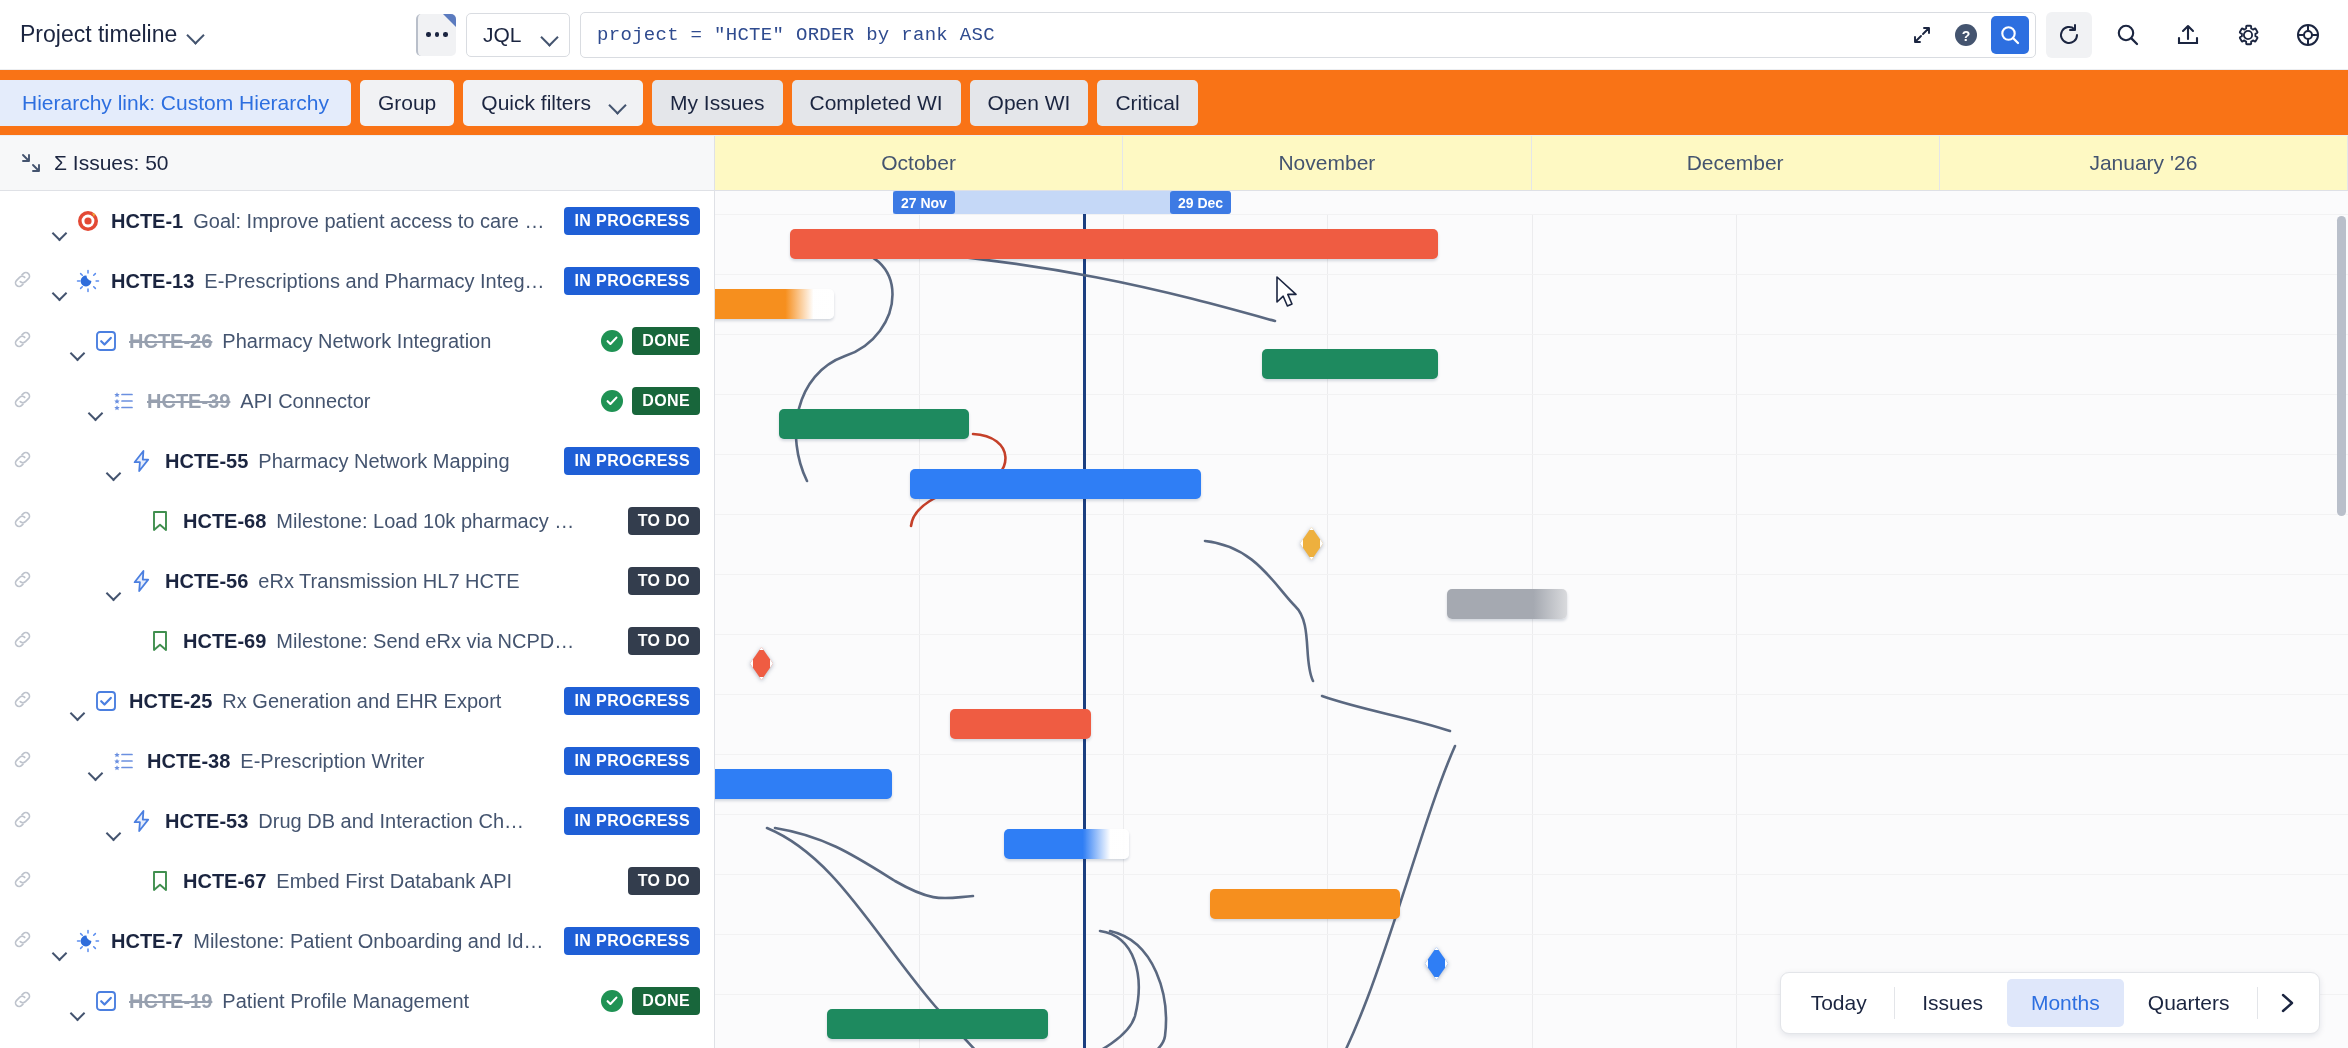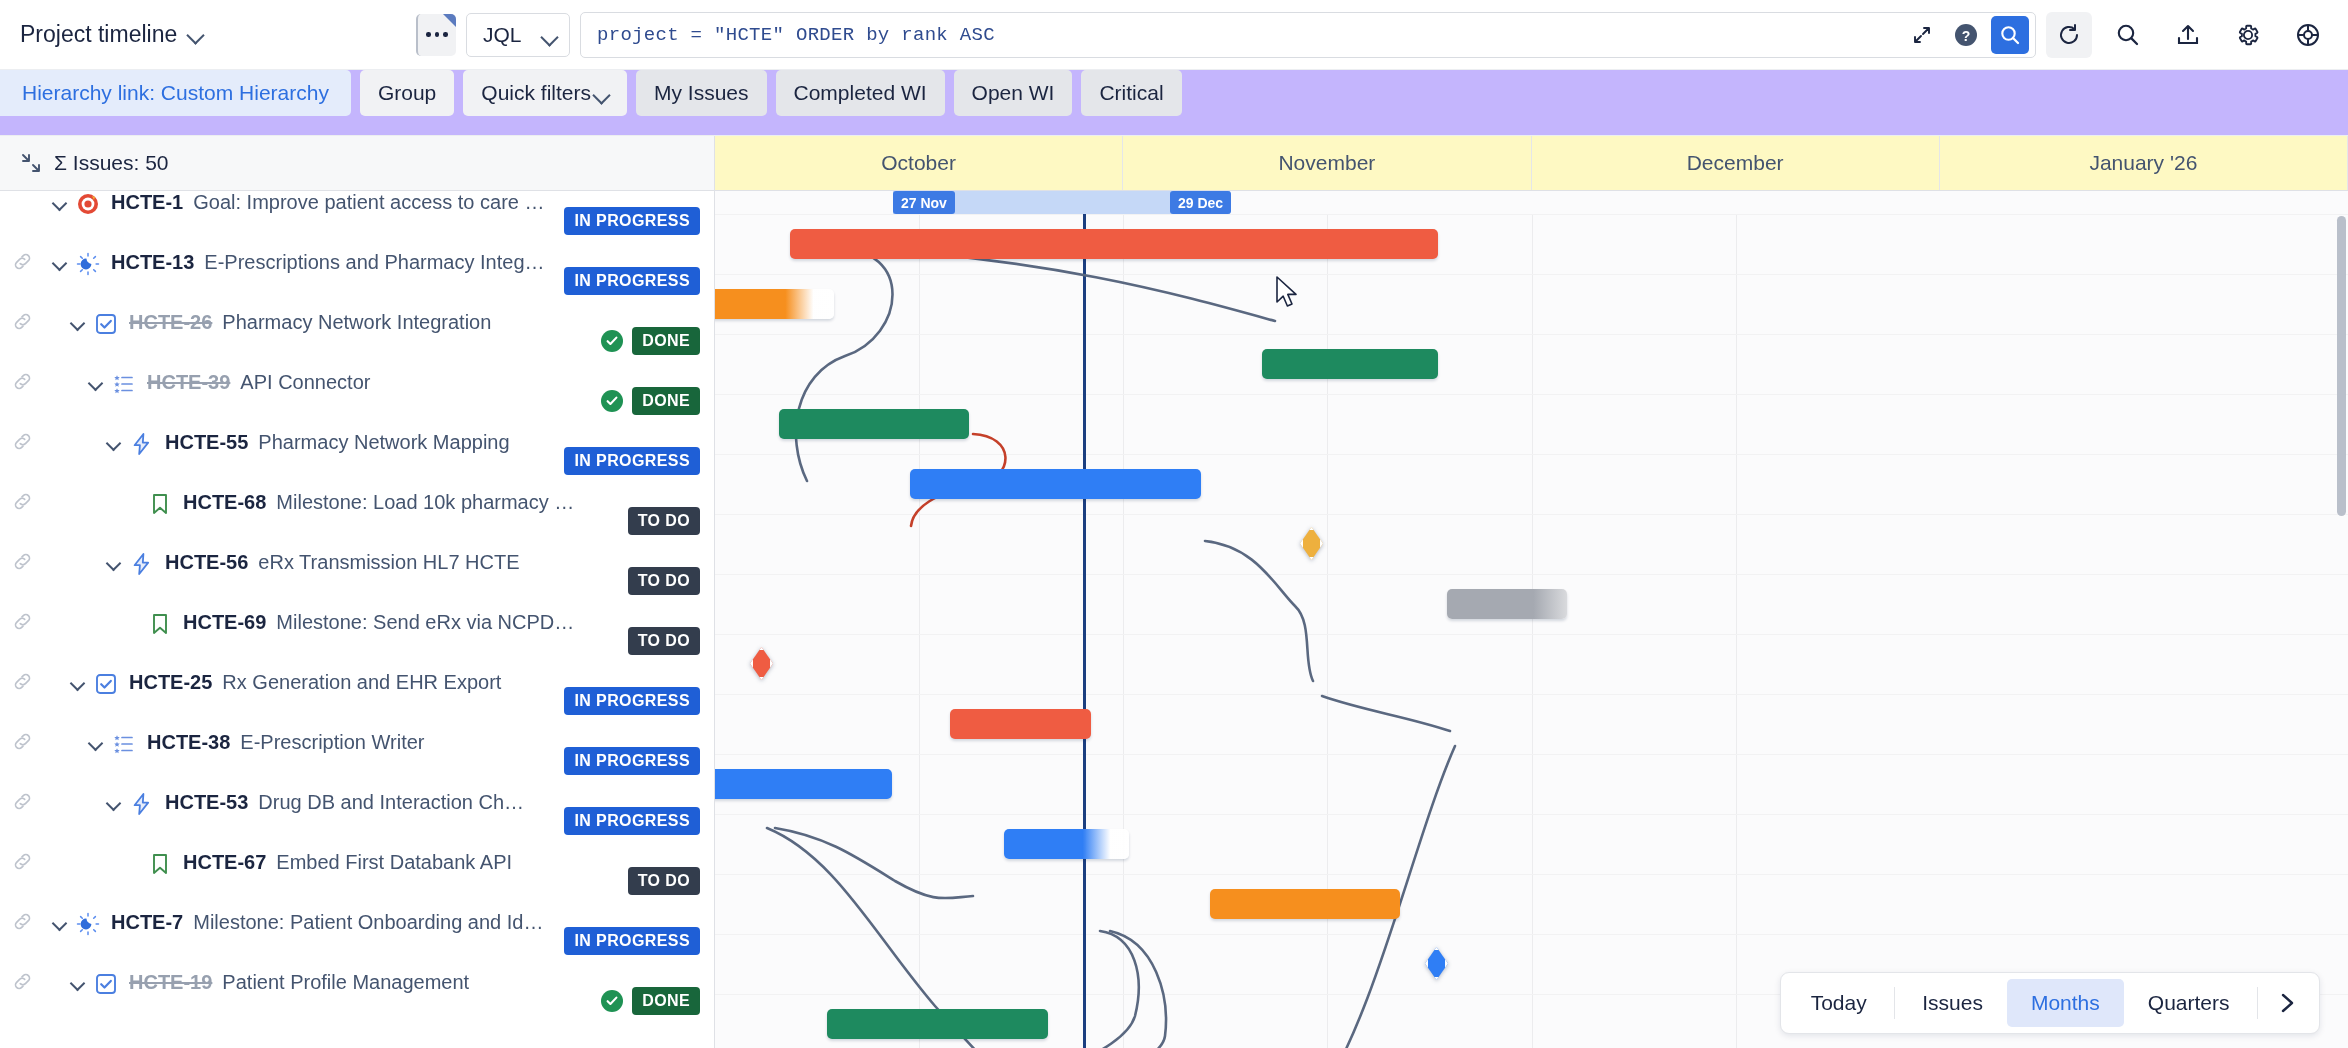--- a/index.html
+++ b/index.html
@@ -72,31 +72,31 @@
   .ico-btn.blue { background: #2d6fe0; }
   .topright { display: flex; align-items: center; gap: 8px; margin-left: auto; }
   .refresh-btn { width: 46px; height: 46px; border-radius: 6px; background: #f1f2f4;
     display:flex; align-items:center; justify-content:center; cursor:pointer; }
   .big-ico { width: 52px; height: 52px; border-radius: 7px; display:flex;
     align-items:center; justify-content:center; cursor:pointer; }
 
   
   .filterbar {
     height: 66px; flex: 0 0 66px;
-    display: flex; align-items: flex-start; padding: 0 14px 0 0; gap: 9px;
-    background: #c4b5fd; border-bottom: 1px solid #eceef1;
+    display: flex; align-items: center; padding: 0 14px 0 0; gap: 9px;
+    background: #f97316; border-bottom: 1px solid #eceef1;
   }
   .pill {
     height: 46px; border-radius: 5px; display: flex; align-items: center;
     padding: 0 18px; font-size: 21px; color: #1b2540; cursor: pointer;
     white-space: nowrap; background: #f1f2f4;
   }
   .pill.hierarchy { background: #e4ecfb; color: #2d6fe0; padding: 0 22px; border-radius: 0 5px 5px 0; }
   .pill.plain { background: #f1f2f4; }
-  .pill.qf { }
+  .pill.qf { gap: 16px; }
   .pill.grey { background: #e4e6ea; }
   .seg {
     margin-left: auto; height: 52px; border: 1.5px solid #e3e5e9; border-radius: 6px;
     display: flex; align-items: center; padding: 4px; gap: 3px; background: #fff;
   }
   .seg-btn {
     height: 42px; border-radius: 4px; padding: 0 22px; display: flex; align-items: center;
     gap: 10px; font-size: 21px; color: #1b2540; cursor: pointer;
   }
   .seg-btn.active { background: #dfe7fa; color: #2d6fe0; }
@@ -116,21 +116,21 @@
   .left-head {
     height: 55px; flex: 0 0 55px; display: flex; align-items: center; gap: 12px;
     padding-left: 20px; background: #f7f8f9; border-bottom: 1.5px solid #dfe1e6;
   }
   .collapse-ico { width: 22px; height: 22px; position: relative; cursor: pointer; }
   .left-head .sum { font-size: 21px; color: #1b2540; }
 
   
   .rows { flex: 1 1 auto; position: relative; }
   .row {
-    height: 60px; display: flex; gap: 1px;
+    height: 60px; display: flex; align-items: center; gap: 1px;
     padding-right: 14px; position: relative; cursor: pointer;
   }
   .link-ico { width: 22px; flex: 0 0 22px; margin-left: 12px; opacity: .55; }
   .link-ico.hidden { visibility: hidden; }
   .rowchev { width: 26px; flex: 0 0 26px; position: relative; cursor: pointer; }
   .rowchev.hidden { visibility: hidden; }
   .rowchev::after {
     content:""; position:absolute; left:6px; top:7px; width:9px; height:9px;
     border-right:2.2px solid #44546f; border-bottom:2.2px solid #44546f; transform:rotate(45deg);
   }

